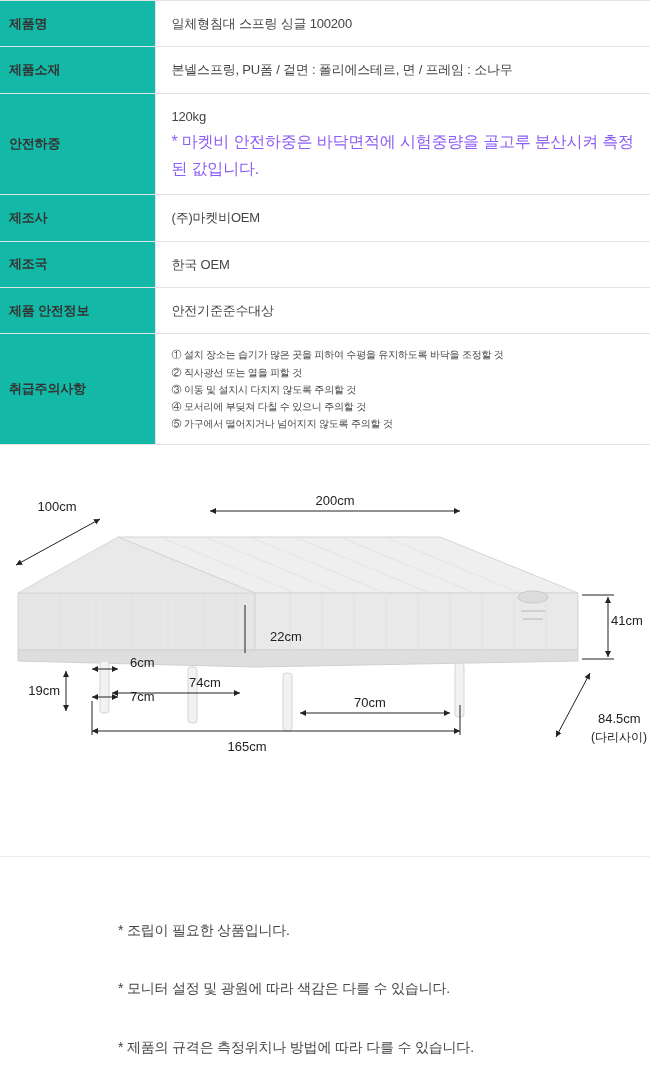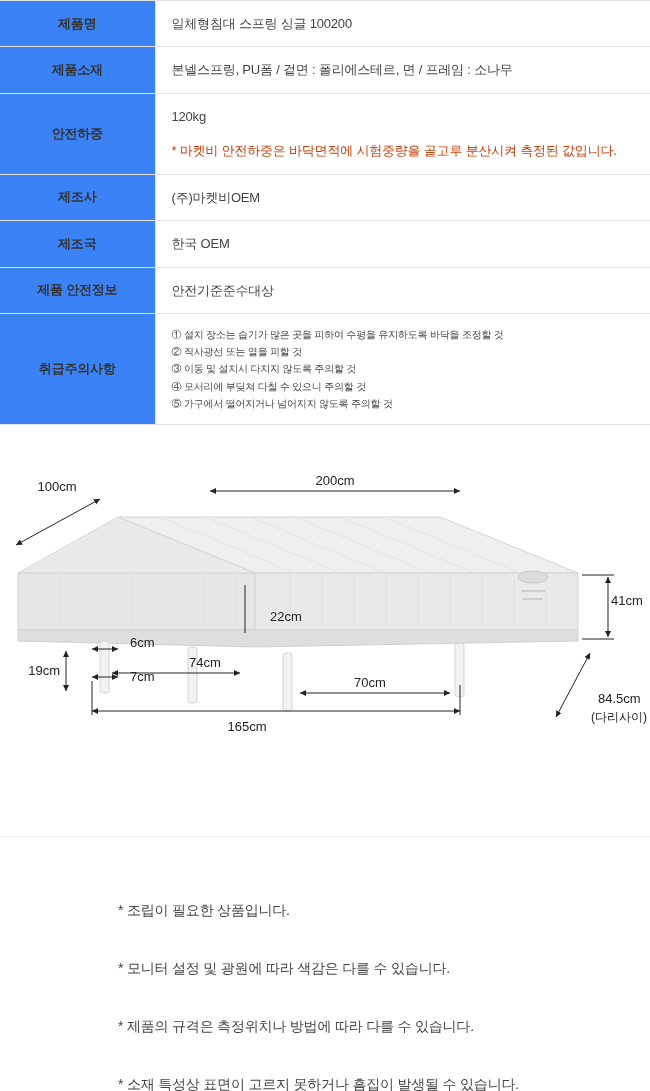--- a/index.html
+++ b/index.html
@@ -27,43 +27,43 @@
     table-layout: fixed;
   }
   .spec-table tr {
     border-bottom: 1px solid #e3e3e3;
   }
   .spec-table tr:first-child {
     border-top: 1px solid #e3e3e3;
   }
   .spec-table th {
     width: 155px;
-    background: #3b82f6;
+    background: #14b8a6;
     font-weight: bold;
     font-size: 13px;
     color: #333333;
-    text-align: center;
+    text-align: left;
     vertical-align: middle;
     padding: 12px 9px;
     border-right: 1px solid #e3e3e3;
     letter-spacing: -0.2px;
   }
   .spec-table td {
     padding: 12px 16px;
     font-size: 13px;
     color: #444444;
     vertical-align: middle;
     line-height: 1.65;
     letter-spacing: -0.2px;
   }
   .spec-table td .sub {
     display: block;
-    font-size: 13px;
-    color: #c2410c;
-    margin-top: 13px;
+    font-size: 16px;
+    color: #8b5cf6;
+    margin-top: 2px;
   }
   .spec-table td ol {
     margin: 0; padding: 0;
     list-style: none;
   }
   .spec-table td ol li {
     font-size: 10px;
     color: #444444;
     line-height: 1.72;
   }

